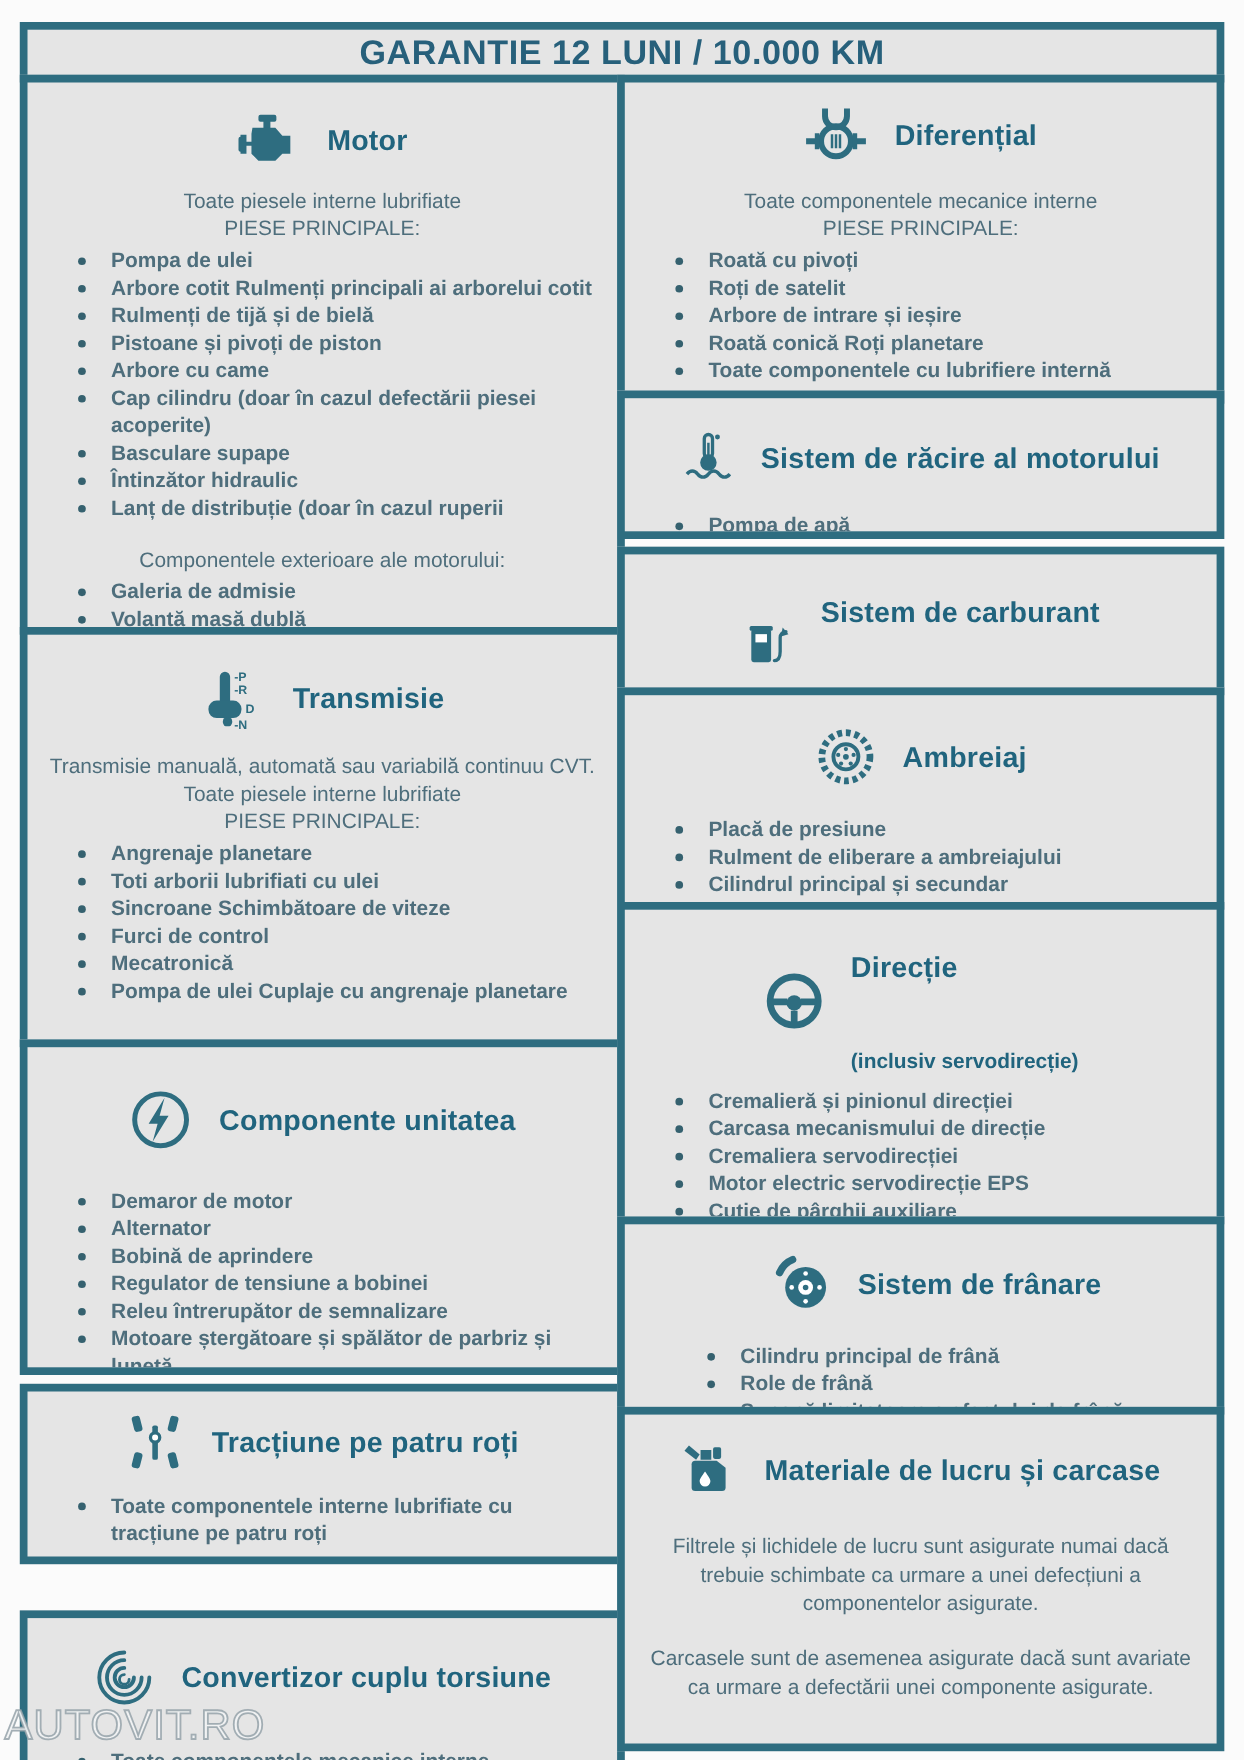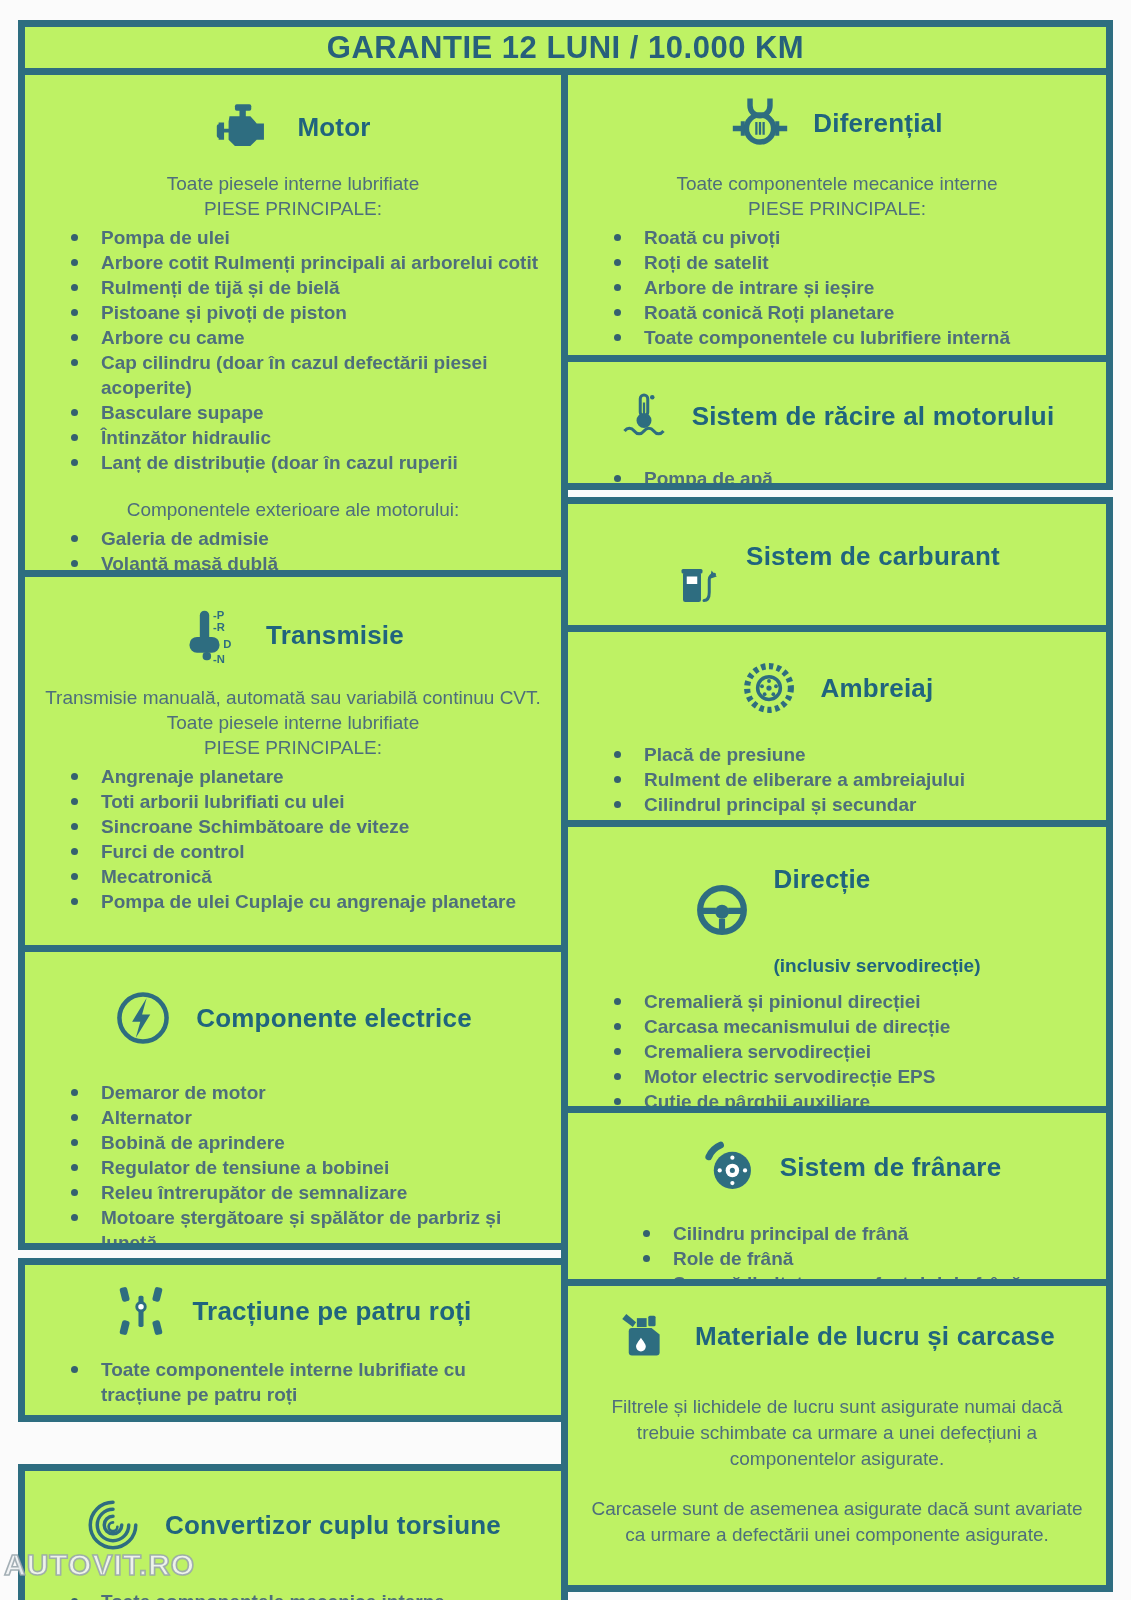--- a/index.html
+++ b/index.html
@@ -12,21 +12,21 @@
   body{
     width:1131px;height:1600px;
     background:#fbfbfb;
     font-family:"Liberation Sans", sans-serif;
     position:relative;
     overflow:hidden;
   }
   .page{position:absolute;inset:0;}
   .box{
     position:absolute;
-    background:#bef264;
+    background:#e5e5e5;
     border:7px solid var(--teal);
     box-sizing:border-box;
     padding:8px 14px 8px 14px;
     overflow:hidden;
   }
   .col-left{left:18px;width:550px;}
   .col-right{left:561px;width:552px;}
 
   .header-box{
     left:18px;top:20px;width:1095px;height:55px;
@@ -95,21 +95,21 @@
   .s-ambreiaj .head{margin-bottom:18px;}
   .s-directie{padding-top:10px;}
   .s-directie .head{margin-bottom:12px;}
   .s-franare{padding-top:12px;}
   .s-franare .head{margin-bottom:18px;}
   .s-materiale{padding-top:8px;}
   .s-materiale .head{margin-bottom:22px;}
 
   .watermark{
     position:absolute;left:4px;top:1548px;z-index:10;
-    font-size:30px;font-weight:700;letter-spacing:1px;
+    font-size:38px;font-weight:400;letter-spacing:1px;
     color:rgba(255,255,255,.82);
     -webkit-text-stroke:1.6px rgba(150,163,170,.85);
     text-shadow:0 0 1px rgba(140,155,162,.6);
     font-style:normal;
   }
 </style>
 </head>
 <body>
 
 <div class="page">
@@ -190,21 +190,21 @@
   </section>
 
   <section class="box col-left s-electrice" style="top:945px;height:305px;">
     <div class="head">
       <span>
         <svg viewBox="0 0 64 64" width="58" height="58" style="color:var(--teal)">
           <circle cx="32" cy="32" r="26" fill="none" stroke="currentColor" stroke-width="5"></circle>
           <path d="M36 10 20 36h9l-5 18 16-26h-9z" fill="currentColor"></path>
         </svg>
       </span>
-      <h2 class="title">Componente electrice</h2>
+      <h2 class="title">Componente unitatea</h2>
     </div>
     <ul class="items">
         <li>Demaror de motor</li>
         <li>Alternator</li>
         <li>Bobină de aprindere</li>
         <li>Regulator de tensiune a bobinei</li>
         <li>Releu întrerupător de semnalizare</li>
         <li>Motoare ștergătoare și spălător de parbriz și lunetă</li>
       </ul>
   </section>

